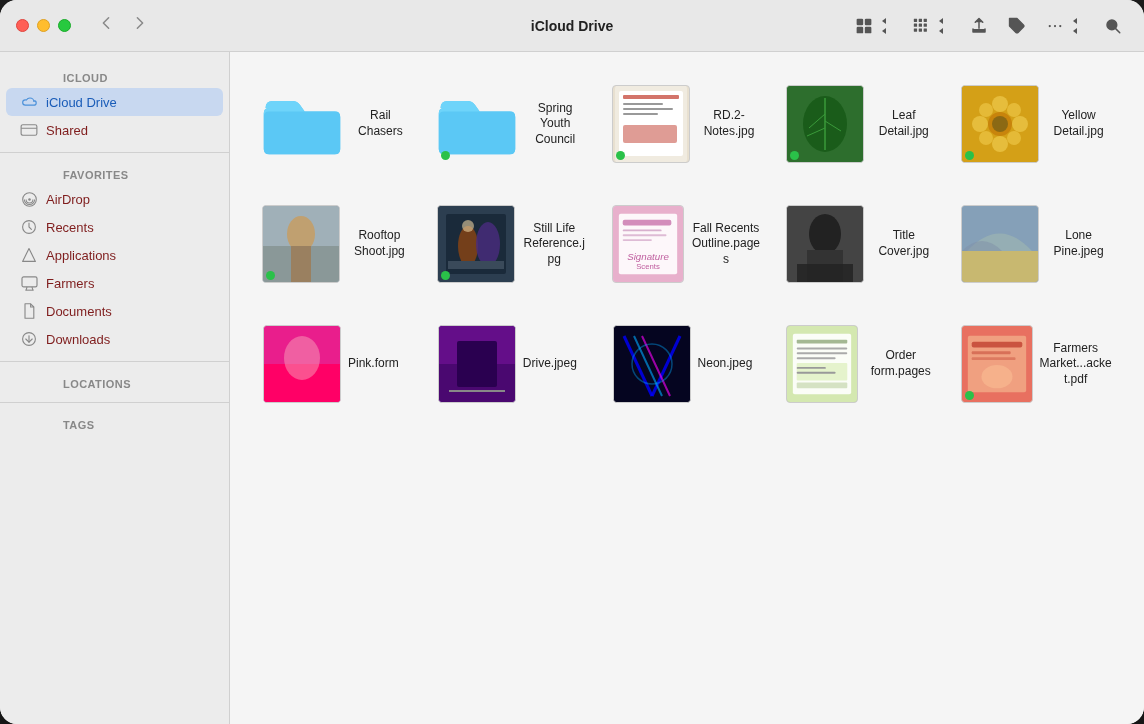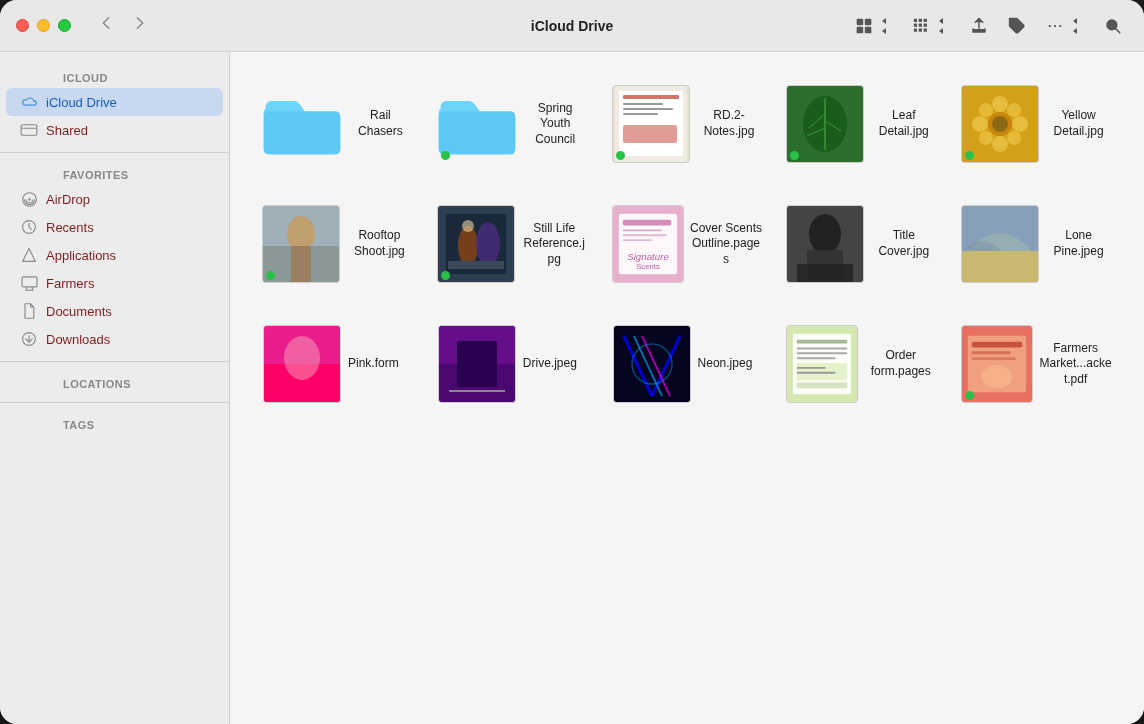--- a/index.html
+++ b/index.html
@@ -508,21 +508,21 @@
                   <rect x="6" y="8" width="60" height="62" fill="#fff" rx="2" opacity="0.9"></rect>
                   <rect x="10" y="14" width="50" height="6" rx="2" fill="#c060a0" opacity="0.7"></rect>
                   <rect x="10" y="24" width="40" height="2" rx="1" fill="#c080b0" opacity="0.6"></rect>
                   <rect x="10" y="29" width="45" height="2" rx="1" fill="#c080b0" opacity="0.5"></rect>
                   <rect x="10" y="34" width="30" height="2" rx="1" fill="#c080b0" opacity="0.5"></rect>
                   <text x="36" y="55" font-size="10" text-anchor="middle" fill="#c060a0" font-style="italic">Signature</text>
                   <text x="36" y="65" font-size="8" text-anchor="middle" fill="#c060a0">Scents</text>
                 </svg>
             </div>
           </div>
-          <span class="file-name">Cover Scents Outline.pages</span>
+          <span class="file-name">Fall Recents Outline.pages</span>
         </div>
 
         <div class="file-item">
           <div class="file-icon">
             <div class="img-thumb" style="background:#3a3a3a;border:1px solid #ccc;border-radius:4px">
               <svg viewBox="0 0 76 76" width="76" height="76">
                   <rect width="76" height="76" fill="#444" rx="3"></rect>
                   <ellipse cx="38" cy="28" rx="16" ry="20" fill="#222"></ellipse>
                   <rect x="20" y="44" width="36" height="32" fill="#333"></rect>
                   <rect x="10" y="58" width="56" height="18" fill="#222" opacity="0.8"></rect>

